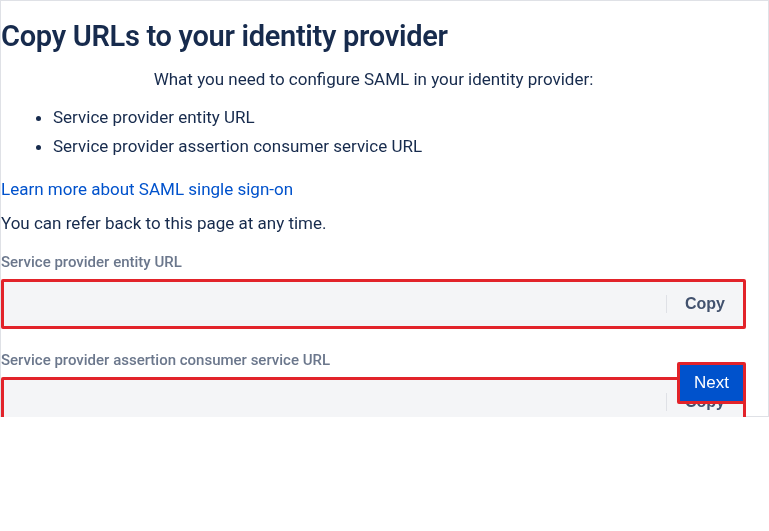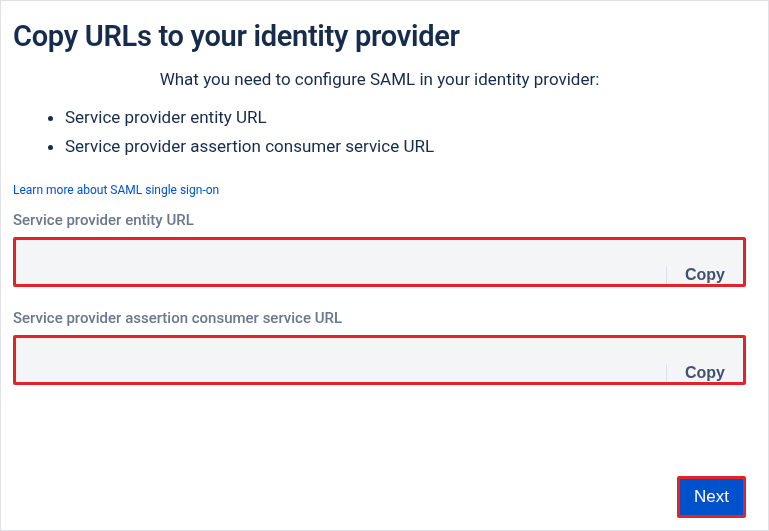--- a/index.html
+++ b/index.html
@@ -8,22 +8,22 @@
       padding: 0;
     }
     body {
       font-family: -apple-system, BlinkMacSystemFont, "Segoe UI", Roboto, Helvetica, Arial, sans-serif;
       background: #fff;
       color: #172b4d;
     }
     .panel {
       border: 1px solid #dfe1e6;
       width: 769px;
-      height: 531px;
-      padding: 18px 22px 18px 12px;
+      height: 417px;
+      padding: 18px 22px 18px 0;
       position: relative;
     }
     h1.heading {
       font-size: 29px;
       font-weight: 600;
       color: #172b4d;
       margin-bottom: 16px;
       letter-spacing: -0.3px;
     }
     p.intro {
@@ -37,41 +37,41 @@
       margin-bottom: 18px;
     }
     ul.bullets li {
       font-size: 17px;
       color: #172b4d;
       line-height: 1.7;
     }
     a.learn-link {
       display: inline-block;
       color: #0052cc;
-      font-size: 12px;
+      font-size: 17px;
       text-decoration: none;
       margin-bottom: 14px;
     }
     p.refer {
       font-size: 17px;
       color: #172b4d;
       margin-bottom: 20px;
     }
     .field-group {
       margin-bottom: 22px;
     }
     .field-label {
       font-size: 15px;
       color: #6b778c;
       font-weight: 500;
       margin-bottom: 8px;
     }
     .field-row {
       display: flex;
-      align-items: flex-end;
+      align-items: center;
       border: 3px solid #e2232a;
       background: #f4f5f7;
       height: 50px;
       border-radius: 2px;
       gap: 28px;
     }
     .field-input {
       flex: 1;
       border: none;
       background: #f4f5f7;
@@ -114,20 +114,21 @@
 
   <p class="intro">What you need to configure SAML in your identity provider:</p>
 
   <ul class="bullets">
     <li>Service provider entity URL</li>
     <li>Service provider assertion consumer service URL</li>
   </ul>
 
   <a href="#" class="learn-link">Learn more about SAML single sign-on</a>
 
+  <p class="refer">You can refer back to this page at any time.</p>
 
   <div class="field-group">
     <div class="field-label">Service provider entity URL</div>
     <div class="field-row">
       <input type="text" class="field-input" readonly="" value="" style="">
       <button class="copy-btn">Copy</button>
     </div>
   </div>
 
   <div class="field-group">

